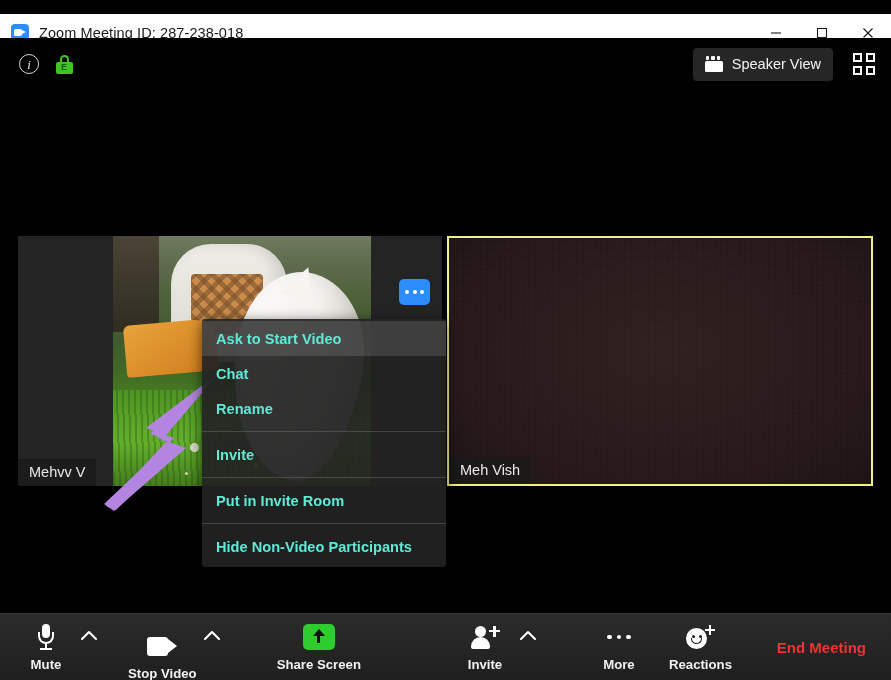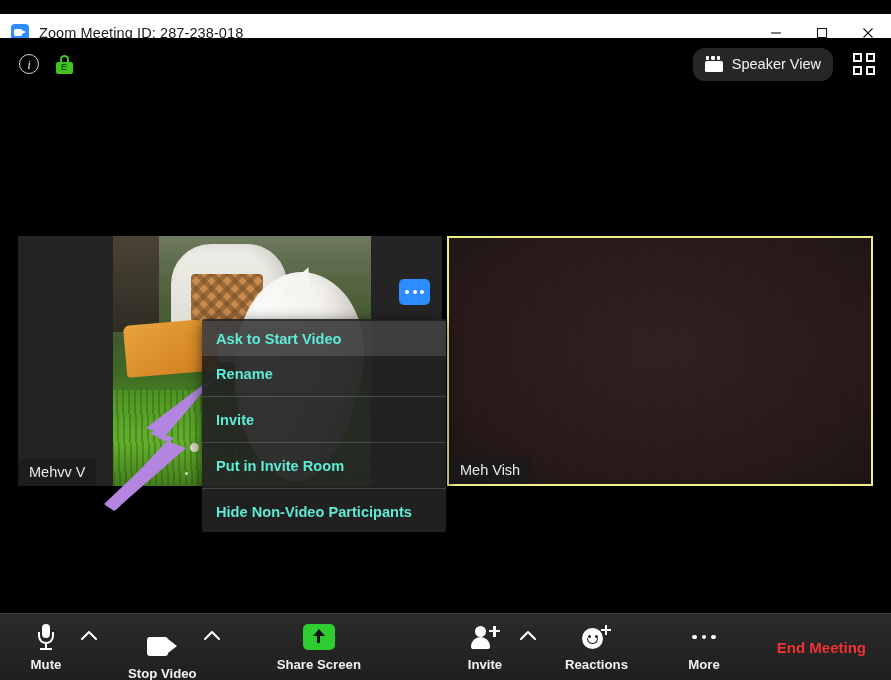--- a/index.html
+++ b/index.html
@@ -101,21 +101,21 @@
     color: #0d5c06; font-size: 9px; font-weight: bold;
     display: flex; align-items: center; justify-content: center;
     line-height: 1;
   }
   .topbar-right {
     margin-left: auto; display: flex; align-items: center;
     margin-right: 16px;
   }
   .speaker-view {
     background: #262626;
-    border-radius: 12px;
+    border-radius: 4px;
     height: 33px; padding: 0 12px;
     display: flex; align-items: center; gap: 8px;
     color: #f2f2f2; font-size: 14.5px;
   }
   .grid-icon {
     position: relative; width: 19px; height: 16px; flex: none;
   }
   .grid-icon .dots {
     position: absolute; top: 0; left: 1px;
     display: flex; gap: 2px;
@@ -498,20 +498,21 @@
       <div class="name-tag">Mehvv V</div>
     </div>
 
     <div class="tile" id="tile-1">
       <div class="tile-video dark-video"></div>
       <div class="name-tag">Meh Vish</div>
     </div>
 
     <div class="ctx-menu">
       <div class="ctx-item highlight">Ask to Start Video</div>
+      <div class="ctx-item">Chat</div>
       <div class="ctx-item">Rename</div>
       <div class="ctx-sep"></div>
       <div class="ctx-item">Invite</div>
       <div class="ctx-sep"></div>
       <div class="ctx-item">Put in Invite Room</div>
       <div class="ctx-sep"></div>
       <div class="ctx-item">Hide Non-Video Participants</div>
     </div>
 
     <svg class="cursor-arrow" viewBox="0 0 130 148">
@@ -573,43 +574,43 @@
             <span class="plus-v"></span>
             <span class="plus-h"></span>
           </span>
       </div>
       <div class="tool-label">Invite</div>
     </div>
     <div class="chev">
       <svg width="18" height="11" viewBox="0 0 18 11">
         <polyline points="2,9 9,2 16,9" fill="none" stroke="#fff" stroke-width="2.1" stroke-linecap="round" stroke-linejoin="round"></polyline>
       </svg>
+    </div>
+
+    <div class="tool" style="margin-left:48px;">
+      <div class="tool-icon">
+        <span class="more-ico">
+            <i></i>
+            <i></i>
+            <i></i>
+          </span>
+      </div>
+      <div class="tool-label">More</div>
     </div>
 
     <div class="tool" style="margin-left:22px;">
       <div class="tool-icon">
         <span class="react-ico">
           <span class="face"></span>
           <span class="eye l"></span>
             <span class="eye r"></span>
             <span class="smile"></span>
           <span class="pv"></span>
             <span class="ph"></span>
         </span>
       </div>
       <div class="tool-label">Reactions</div>
     </div>
 
-    <div class="tool" style="margin-left:48px;">
-      <div class="tool-icon">
-        <span class="more-ico">
-            <i></i>
-            <i></i>
-            <i></i>
-          </span>
-      </div>
-      <div class="tool-label">More</div>
-    </div>
-
     <div class="end-meeting">End Meeting</div>
   </div>
 
 </div>
 
 </body></html>

